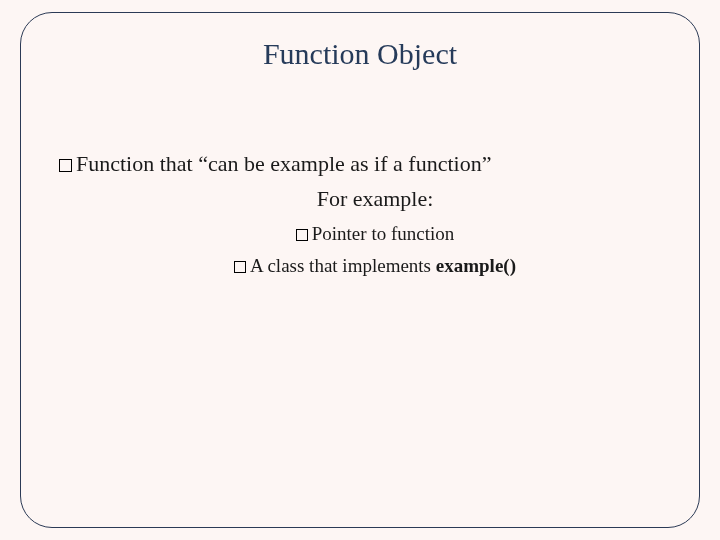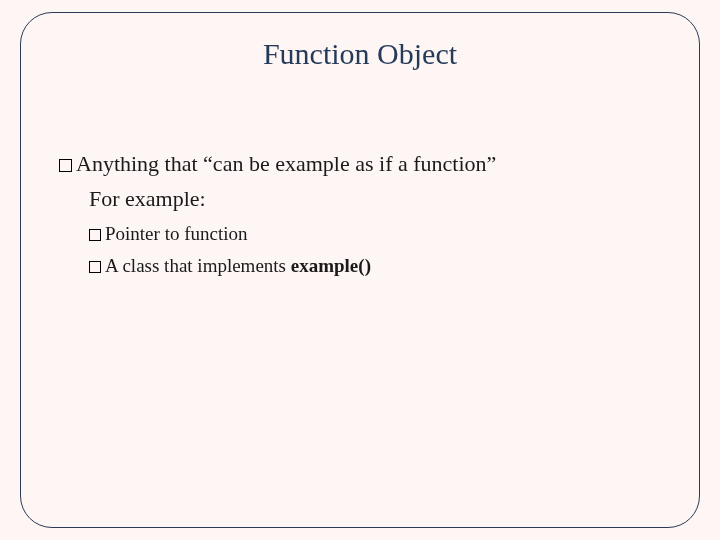--- a/index.html
+++ b/index.html
@@ -48,20 +48,21 @@
     display: inline-block;
     width: 13px;
     height: 13px;
     border: 1.6px solid #000;
     vertical-align: -1px;
     margin-right: 4px;
     box-sizing: border-box;
   }
   .indent {
     margin-left: 30px;
+    text-align: center;
   }
   .sub {
     font-size: 19px;
     margin-top: 6px;
   }
   .sub .sq {
     width: 12px;
     height: 12px;
     border-width: 1.5px;
     vertical-align: -1px;
@@ -74,21 +75,21 @@
 <body>
 
 <div class="slide">
   <div class="frame">
 
     <div class="title">Function Object</div>
 
     <div class="body">
 
       <div class="bullet">
-        <span class="sq"></span><span>Anything that </span><span>“can be example as if a function”</span>
+        <span class="sq"></span><span>Function that </span><span>“can be example as if a function”</span>
       </div>
 
       <div class="bullet indent">For example:</div>
 
       <div class="bullet sub indent">
         <span class="sq"></span><span>Pointer to function</span>
       </div>
 
       <div class="bullet sub indent">
         <span class="sq"></span><span>A class that implements </span><span class="bold">example()</span>

